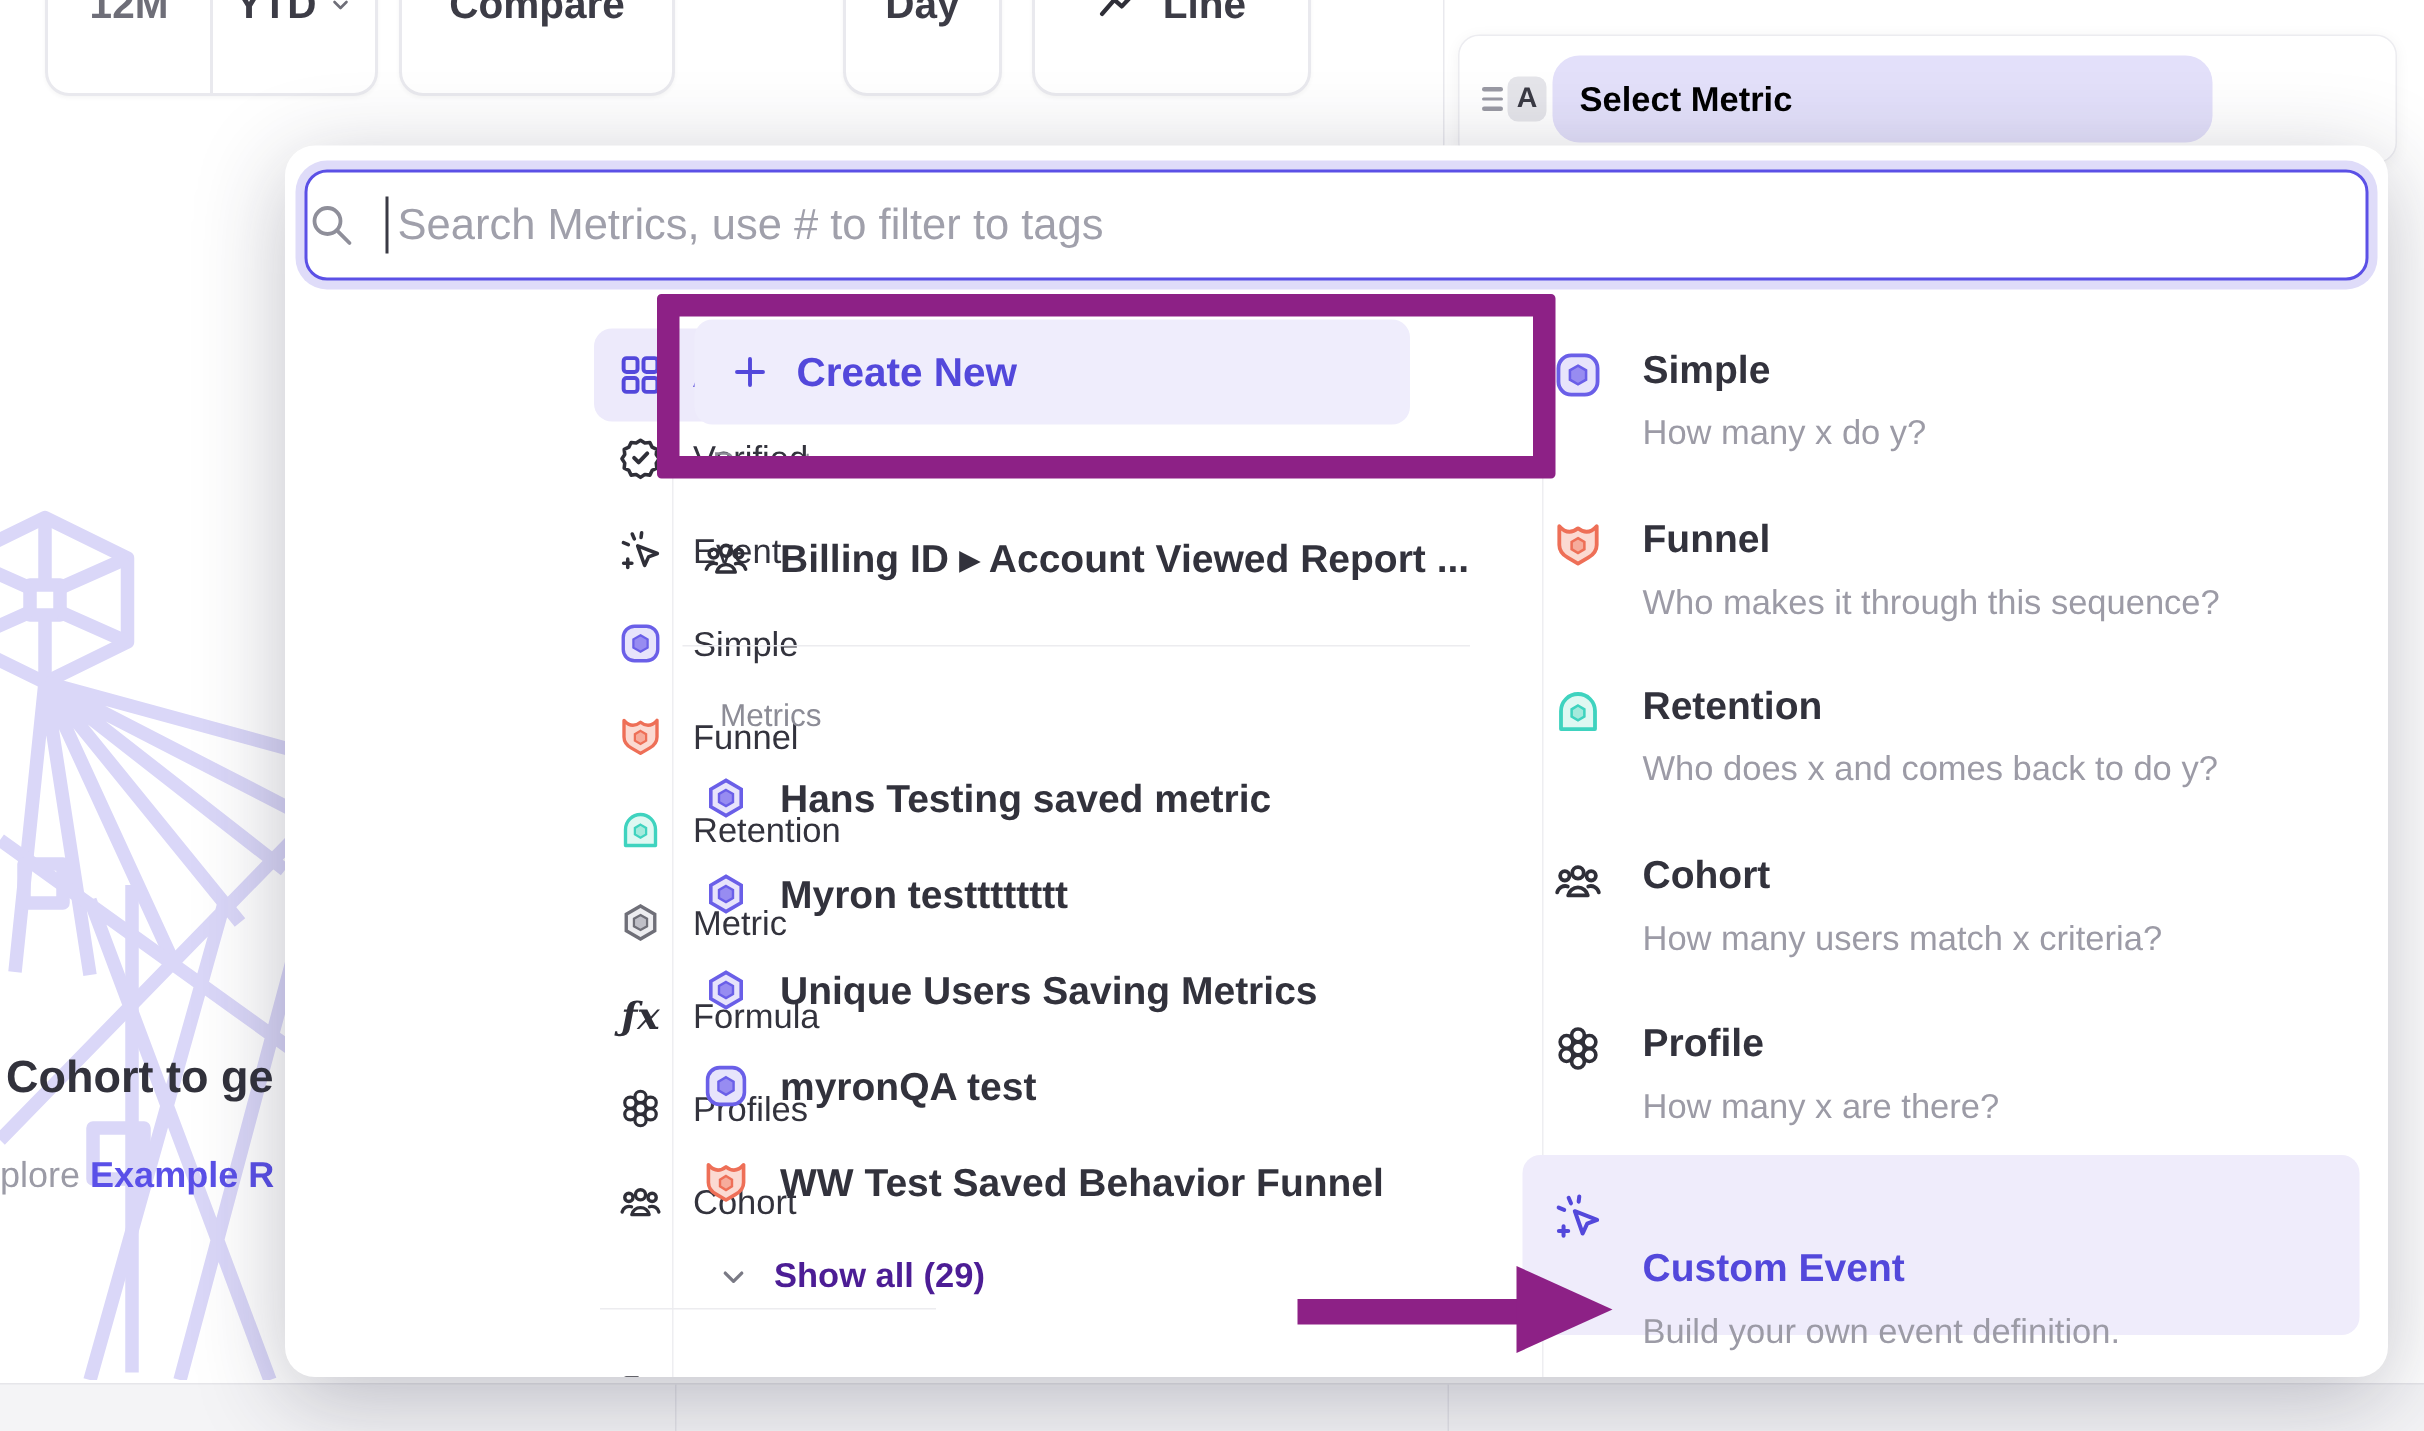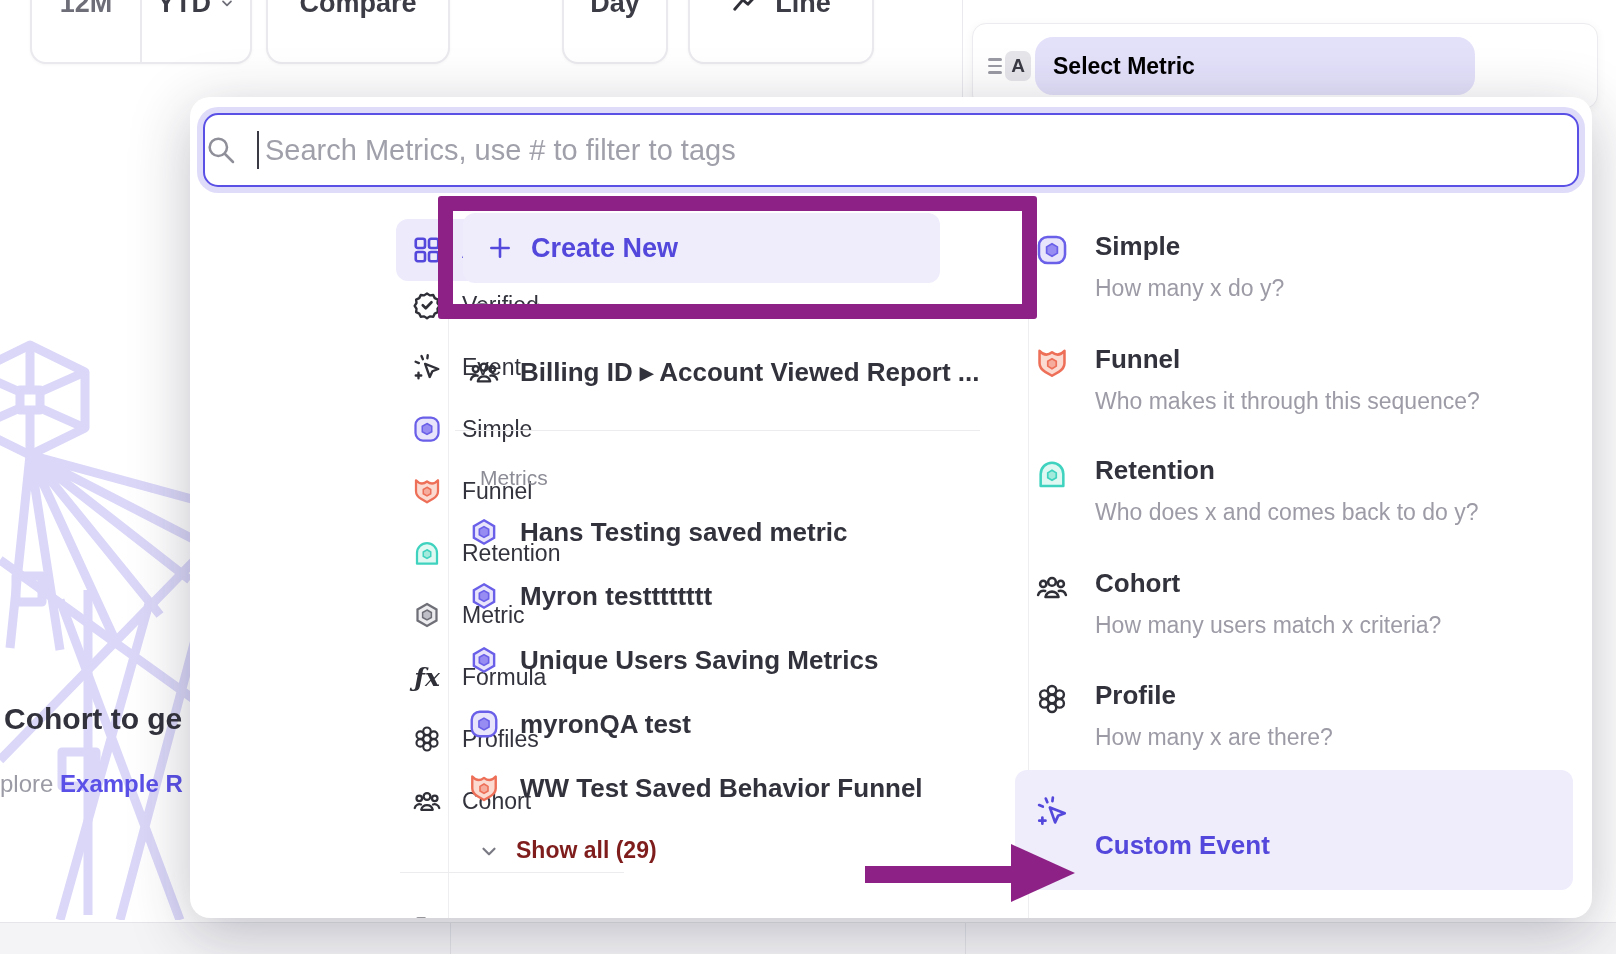--- a/index.html
+++ b/index.html
@@ -45,21 +45,21 @@
   .side-item.sel{background:#EDEAFB;color:#5348DB;}
   .side-sep{position:absolute;left:210px;top:775px;width:224px;height:1px;background:#ECECEF;}
   .createbtn{position:absolute;left:273px;top:116px;width:477px;height:70px;background:#EFEDFC;border-radius:12px;
              display:flex;align-items:center;gap:18px;padding-left:24px;box-sizing:border-box;
              color:#5348DB;font-size:27px;font-weight:700;}
   .sec-h{position:absolute;font-size:21px;color:#8C8C96;}
   .mid-row{position:absolute;left:278px;height:40px;display:flex;align-items:center;gap:20px;
            font-size:26px;font-weight:700;color:#32323C;white-space:nowrap;}
   .mid-sep{position:absolute;left:265px;top:333px;width:525px;height:1px;background:#ECECEF;}
   .showall{position:absolute;left:288px;top:740px;display:flex;align-items:center;gap:16px;
-           font-size:23px;font-weight:700;color:#7f1d1d;}
+           font-size:23px;font-weight:700;color:#4c1d95;}
   .type-row{position:absolute;left:825px;width:558px;display:flex;gap:26px;align-items:flex-start;
             padding:16px 0 0 20px;box-sizing:border-box;}
   .type-row.hl{background:#EFECFB;border-radius:12px;height:120px;padding-top:22px;}
   .type-title{font-size:26px;font-weight:700;color:#32323C;}
   .type-row.hl .type-title{color:#5348DB;margin-top:38px;}
   .type-desc{font-size:23px;color:#9C9BA6;margin-top:13px;}
   .ic30{width:30px;height:30px;flex:0 0 auto;}
   .ic32{width:32px;height:32px;flex:0 0 auto;}
   .ic34{width:34px;height:34px;flex:0 0 auto;margin-top:2px;}
   .fx{font-family:"DejaVu Serif",serif;font-style:italic;font-weight:700;font-size:25px;color:#2F2F38;width:30px;text-align:center;}
@@ -362,20 +362,21 @@
     <div class="type-row hl" style="top:673px;">
       <svg class="ic34" viewBox="0 0 24 24" fill="none" stroke="#5348DB" stroke-width="1.9" stroke-linecap="round" stroke-linejoin="round">
           <path d="M10.5 9.5 L21 13.6 L16.3 15.4 L14.2 20 Z"></path>
           <path d="M7.6 3.2l1.1 2.6"></path>
           <path d="M2.9 7.8l2.6 1.1"></path>
           <path d="M12.6 2.6l-.3 2.4"></path>
           <path d="M5.2 16.6v4.4 M3 18.8h4.4"></path>
         </svg>
       <div>
           <div class="type-title">Custom Event</div>
+           <div class="type-desc">Build your own event definition.</div>
         </div>
     </div>
 
   </div>
 
   <div class="annot-box"></div>
   <svg class="annot-arrow" width="224" height="70" viewBox="0 0 224 70">
     <rect x="7" y="28" width="148" height="17" fill="#8D2186"></rect>
     <polygon points="153,6 153,64 217,35" fill="#8D2186"></polygon>
   </svg>

